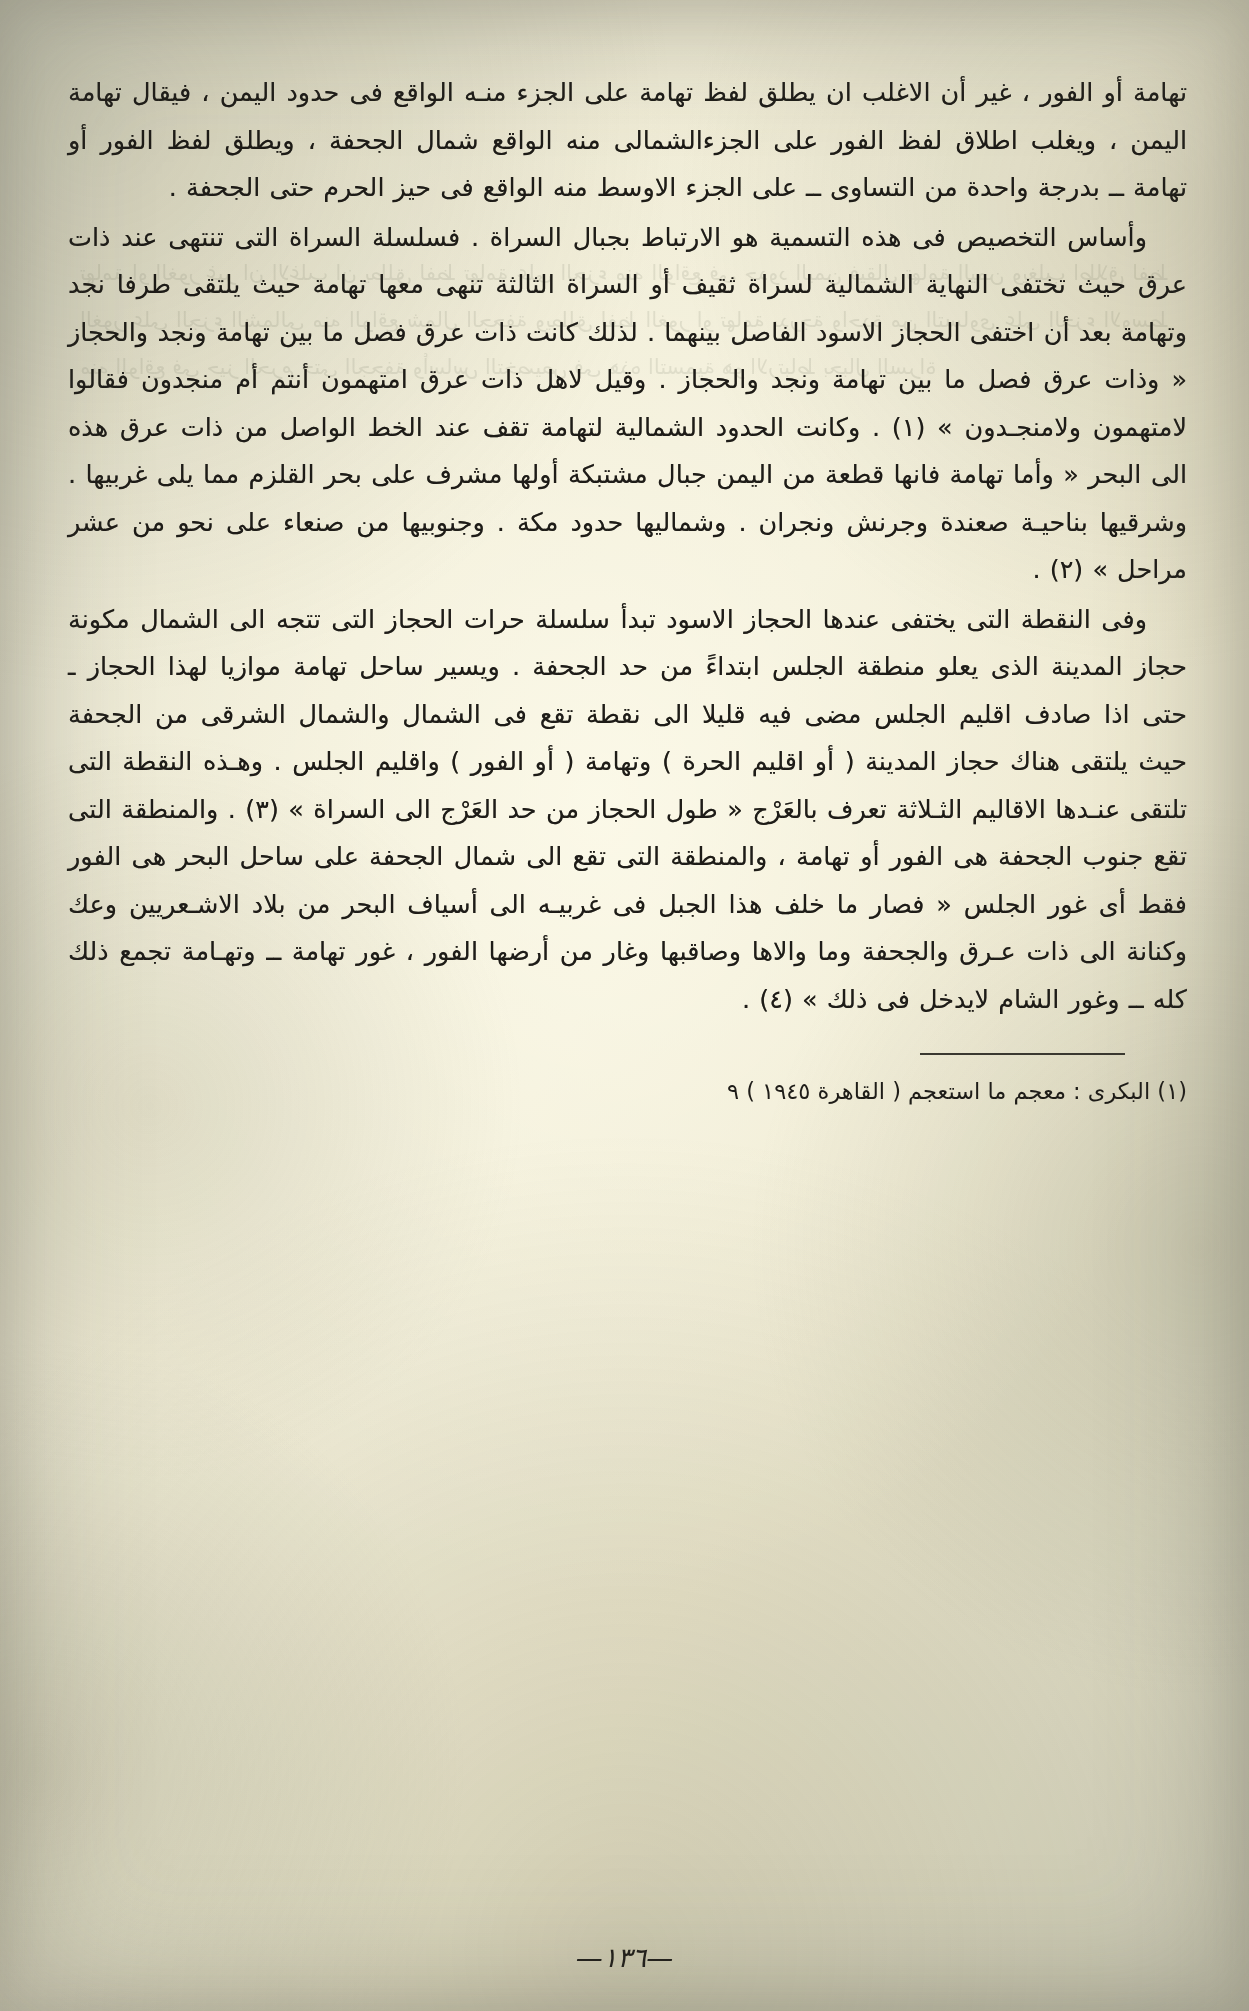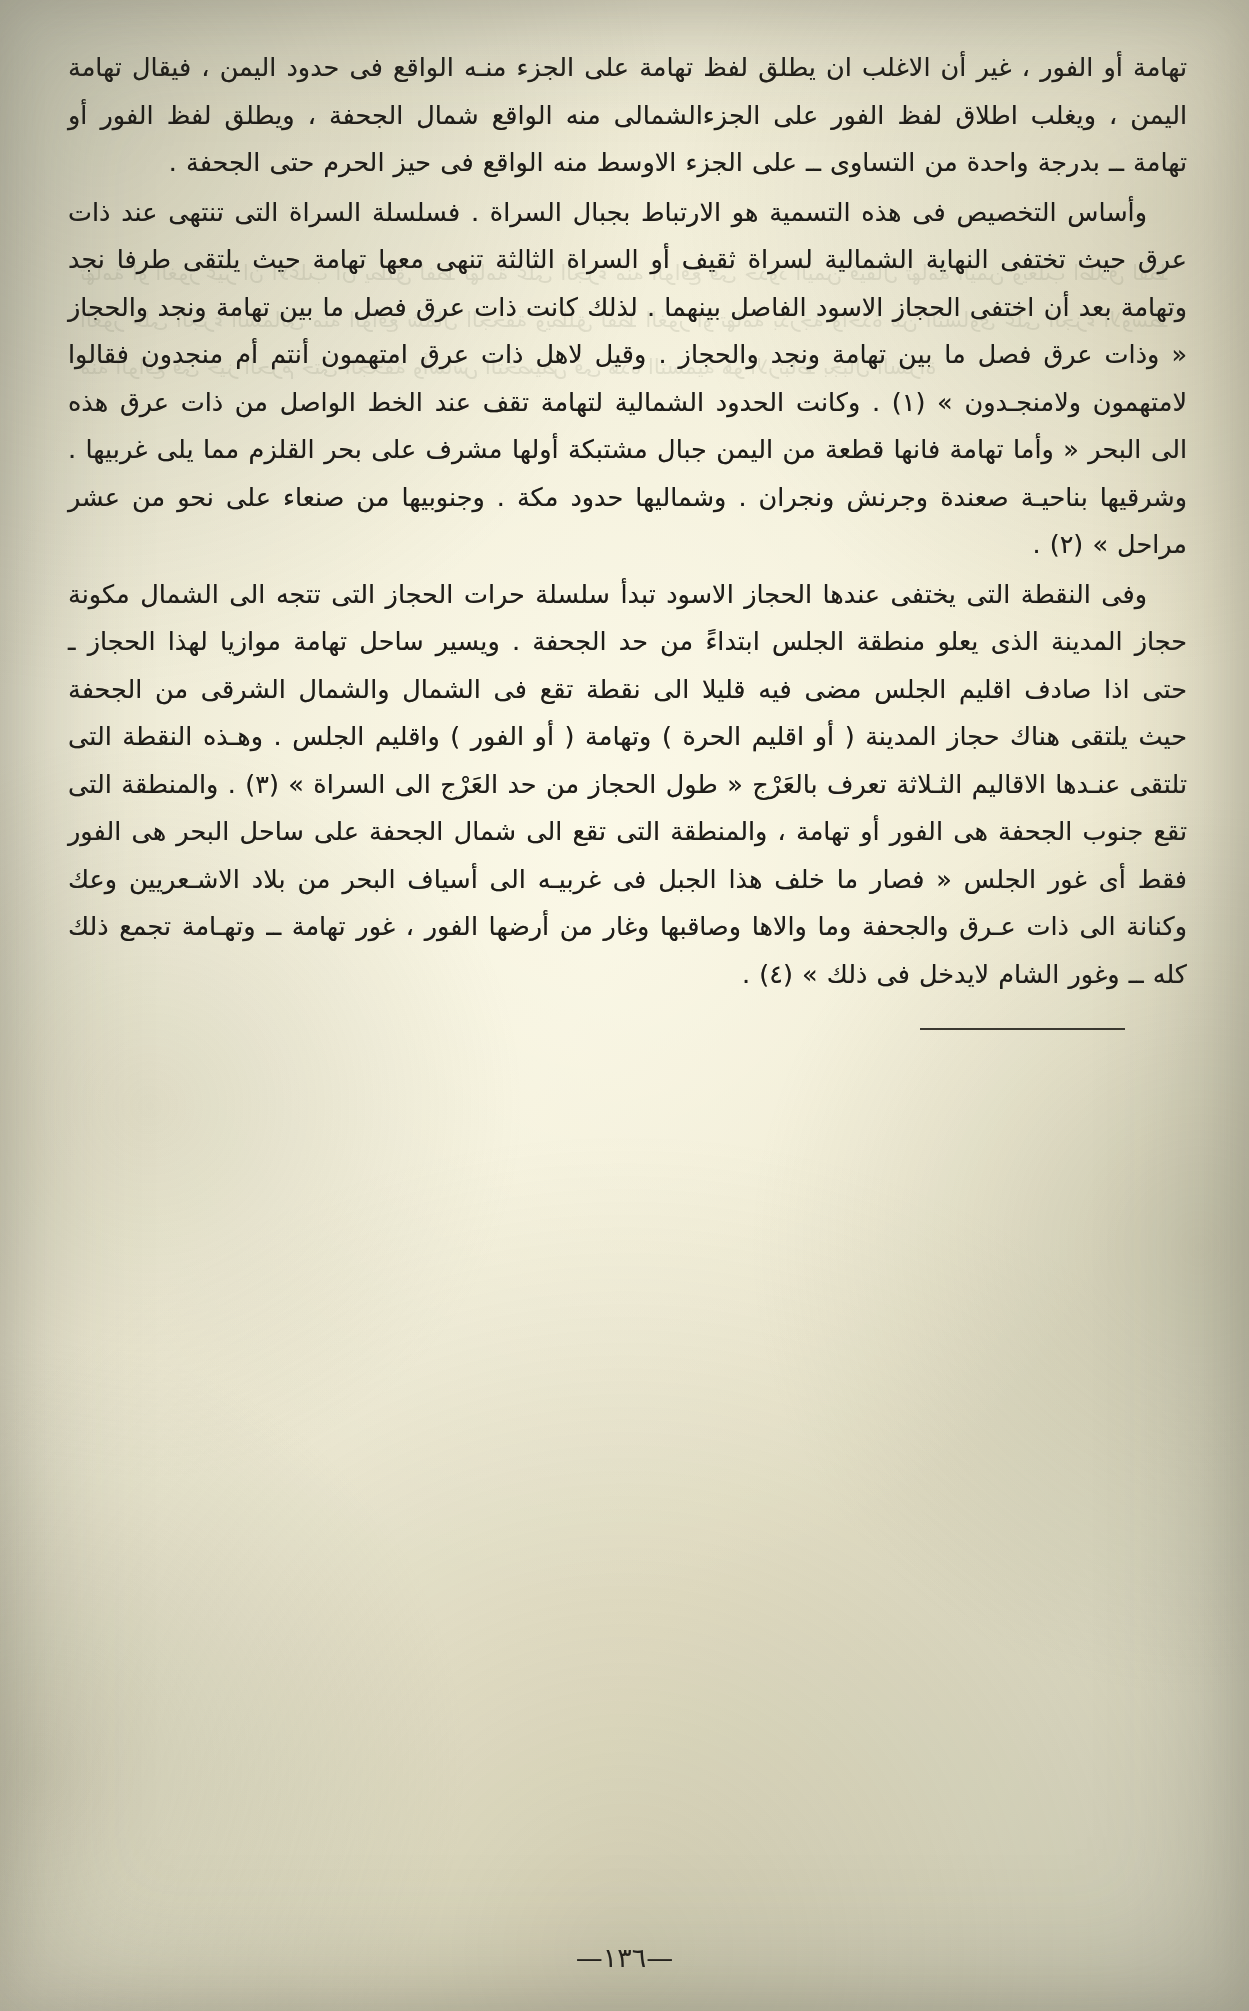--- a/index.html
+++ b/index.html
@@ -52,21 +52,21 @@
     padding: 250px 80px 0 80px;
     box-sizing: border-box;
     filter: blur(0.5px);
     text-align: justify;
     direction: rtl;
   }
 
   .content {
     position: absolute;
     inset: 0;
-    padding: 44px 62px 0 68px;
+    padding: 69px 62px 0 68px;
     box-sizing: border-box;
   }
 
   p.body {
     margin: 0 0 2px 0;
     font-size: 25.5px;
     line-height: 47.5px;
     text-align: justify;
     text-align-last: right;
     text-justify: inter-word;
@@ -102,20 +102,21 @@
 
   .page-number {
     position: absolute;
     left: 0;
     right: 0;
     bottom: 38px;
     text-align: center;
     font-size: 27px;
     letter-spacing: 1px;
     color: #1e1c18;
+    font-style: italic;
   }
 
   
   .vignette {
     position: absolute;
     inset: 0;
     pointer-events: none;
     box-shadow: inset 0 0 120px 30px rgba(90,90,75,0.30),
                 inset 0 0 40px 6px rgba(120,118,100,0.18);
   }
@@ -131,20 +132,21 @@
 
     <p class="body">تهامة أو الفور ، غير أن الاغلب ان يطلق لفظ تهامة على الجزء منـه الواقع فى حدود اليمن ، فيقال تهامة اليمن ، ويغلب اطلاق لفظ الفور على الجزءالشمالى منه الواقع شمال الجحفة ، ويطلق لفظ الفور أو تهامة ــ بدرجة واحدة من التساوى ــ على الجزء الاوسط منه الواقع فى حيز الحرم حتى الجحفة .</p>
 
     <p class="body indent">وأساس التخصيص فى هذه التسمية هو الارتباط بجبال السراة . فسلسلة السراة التى تنتهى عند ذات عرق حيث تختفى النهاية الشمالية لسراة ثقيف أو السراة الثالثة تنهى معها تهامة حيث يلتقى طرفا نجد وتهامة بعد أن اختفى الحجاز الاسود الفاصل بينهما . لذلك كانت ذات عرق فصل ما بين تهامة ونجد والحجاز « وذات عرق فصل ما بين تهامة ونجد والحجاز . وقيل لاهل ذات عرق امتهمون أنتم أم منجدون فقالوا لامتهمون ولامنجـدون » (١) . وكانت الحدود الشمالية لتهامة تقف عند الخط الواصل من ذات عرق هذه الى البحر « وأما تهامة فانها قطعة من اليمن جبال مشتبكة أولها مشرف على بحر القلزم مما يلى غربيها . وشرقيها بناحيـة صعندة وجرنش ونجران . وشماليها حدود مكة . وجنوبيها من صنعاء على نحو من عشر مراحل » (٢) .</p>
 
     <p class="body indent">وفى النقطة التى يختفى عندها الحجاز الاسود تبدأ سلسلة حرات الحجاز التى تتجه الى الشمال مكونة حجاز المدينة الذى يعلو منطقة الجلس ابتداءً من حد الجحفة . ويسير ساحل تهامة موازيا لهذا الحجاز ـ حتى اذا صادف اقليم الجلس مضى فيه قليلا الى نقطة تقع فى الشمال والشمال الشرقى من الجحفة حيث يلتقى هناك حجاز المدينة ( أو اقليم الحرة ) وتهامة ( أو الفور ) واقليم الجلس . وهـذه النقطة التى تلتقى عنـدها الاقاليم الثـلاثة تعرف بالعَرْج « طول الحجاز من حد العَرْج الى السراة » (٣) . والمنطقة التى تقع جنوب الجحفة هى الفور أو تهامة ، والمنطقة التى تقع الى شمال الجحفة على ساحل البحر هى الفور فقط أى غور الجلس « فصار ما خلف هذا الجبل فى غربيـه الى أسياف البحر من بلاد الاشـعريين وعك وكنانة الى ذات عـرق والجحفة وما والاها وصاقبها وغار من أرضها الفور ، غور تهامة ــ وتهـامة تجمع ذلك كله ــ وغور الشام لايدخل فى ذلك » (٤) .</p>
 
     <div class="footrule"></div>
 
     <div class="footnotes">
+      <p class="footnote">(١) البكرى : معجم ما استعجم ( القاهرة ١٩٤٥ ) ٩</p>
     </div>
 
   </div>
 
   <div class="page-number">—١٣٦—</div>
 
   <div class="vignette"></div>
 
 </div>
 

